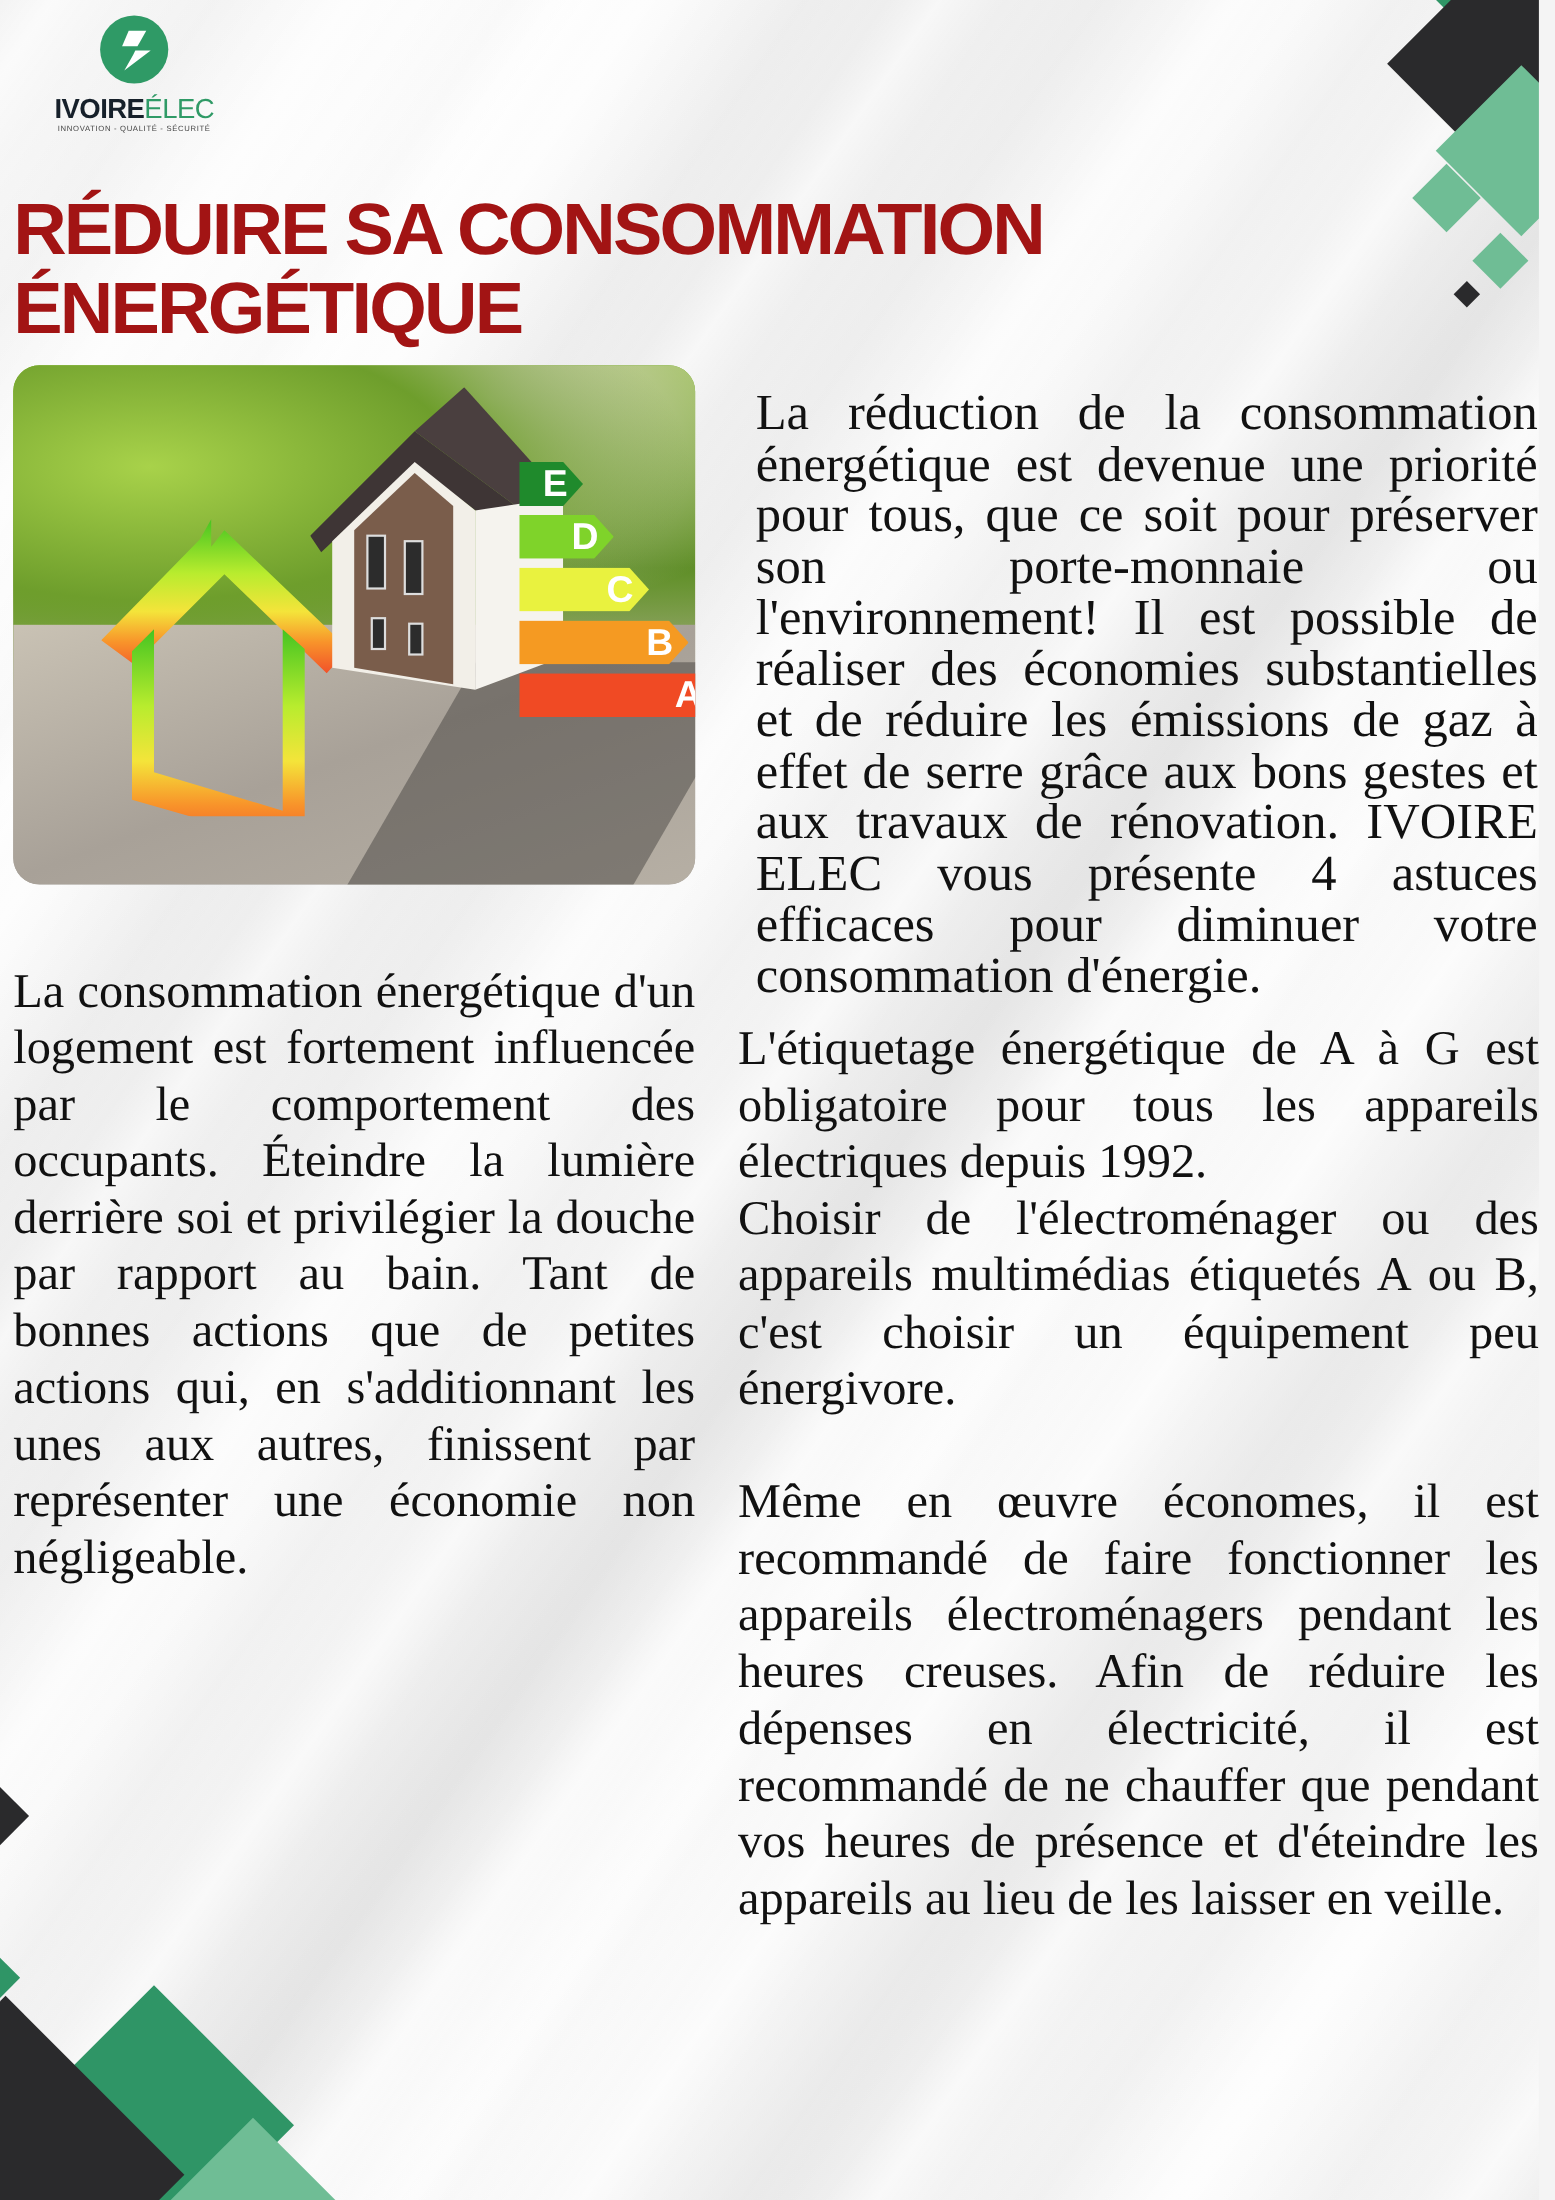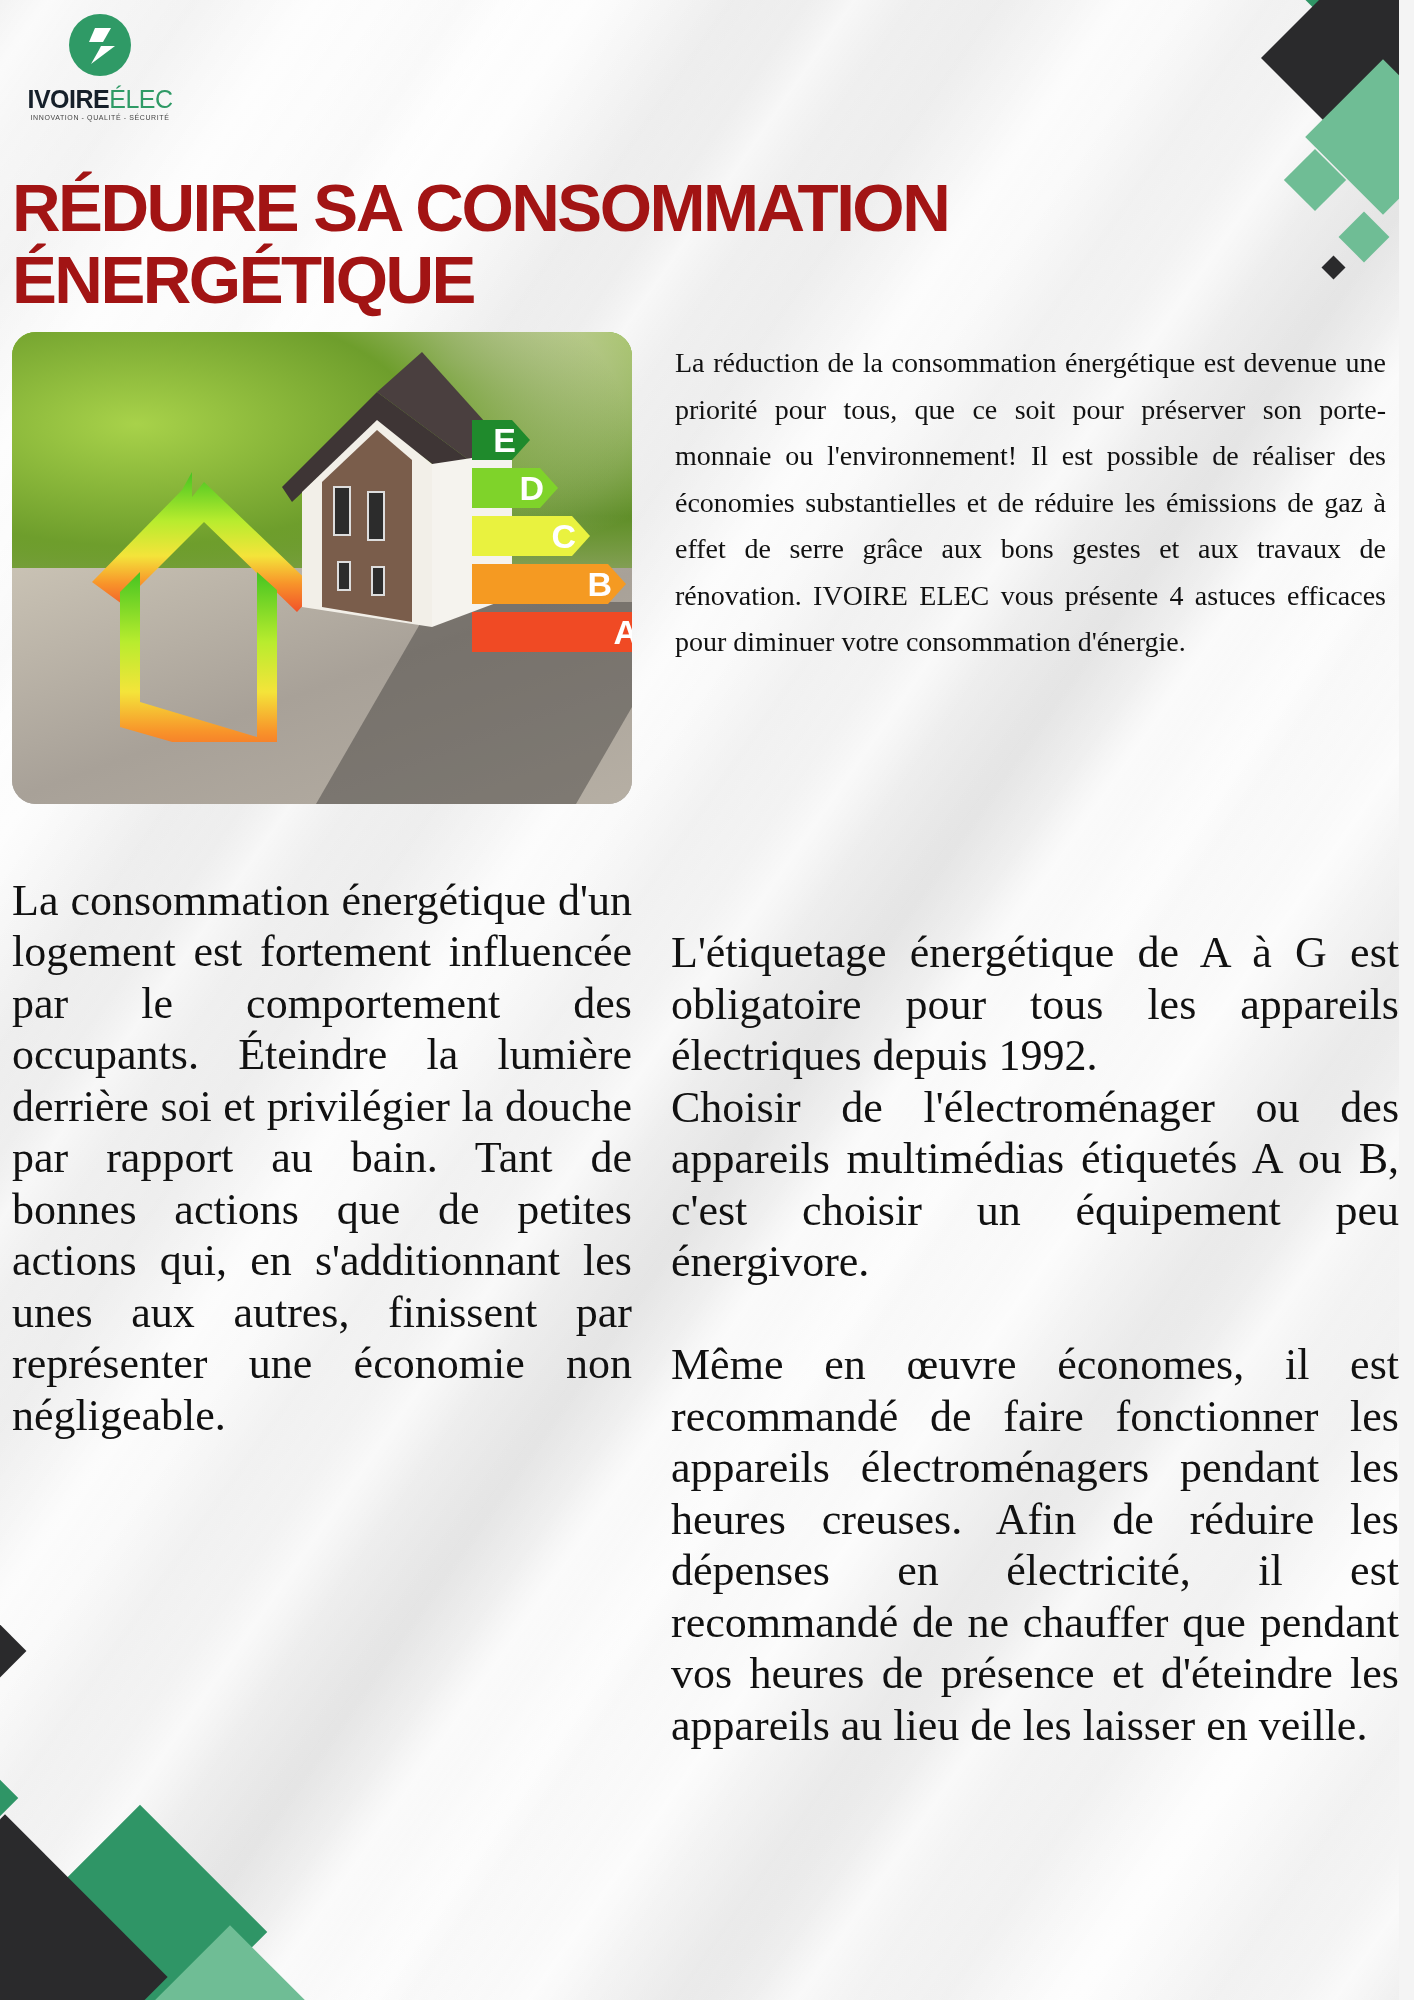--- a/index.html
+++ b/index.html
@@ -14,21 +14,21 @@
     }
     .right-strip { position:absolute; top:0; right:0; width:15px; height:2000px; background:#f4f4f4; z-index:3; }
 
     
     .deco { position:absolute; transform:rotate(45deg); z-index:1; }
     .dark { background:#2a2a2c; }
     .green { background:#2f9566; }
     .mint { background:#6fbd95; }
 
     
-    .logo { position:absolute; left:22px; top:14px; width:156px; z-index:4; text-align:center; }
+    .logo { position:absolute; left:44px; top:14px; width:156px; z-index:4; text-align:center; }
     .logo-icon { width:62px; height:62px; border-radius:50%; background:#2f9a66; margin:0 auto; position:relative; }
     .logo-icon svg { position:absolute; left:12px; top:10px; }
     .logo-name { font-family:"Liberation Sans", "DejaVu Sans", sans-serif; font-weight:bold; font-size:25px; letter-spacing:-0.5px; margin-top:10px; line-height:26px; }
     .logo-name .a { color:#16202a; }
     .logo-name .b { color:#2f9a66; font-weight:normal; }
     .logo-tag { font-family:"Liberation Sans", "DejaVu Sans", sans-serif; font-size:7px; color:#444; letter-spacing:0.6px; margin-top:2px; }
 
     .title { position:absolute; left:12px; top:172px; z-index:4; margin:0;
       font-family:"Liberation Sans", "DejaVu Sans", sans-serif; font-weight:bold; color:#a21414;
       font-size:66px; line-height:72px; letter-spacing:-2.5px; transform:scaleX(1.02); transform-origin:left;
@@ -48,22 +48,22 @@
     }
     .hero .shadow { position:absolute; left:360px; top:270px; width:260px; height:210px; background:rgba(60,58,55,0.45); transform:skewX(-30deg); }
     .outline-house { position:absolute; left:80px; top:110px; }
     .model-house { position:absolute; left:270px; top:20px; }
     .labels { position:absolute; left:460px; top:88px; }
     .label { position:relative; height:40px; margin-bottom:8px; color:#fff; font-family:"Liberation Sans", "DejaVu Sans", sans-serif; font-weight:bold; font-size:34px; line-height:40px; text-align:right; padding-right:14px; box-sizing:border-box;
       clip-path: polygon(0 0, calc(100% - 18px) 0, 100% 50%, calc(100% - 18px) 100%, 0 100%);
     }
 
     
-    .intro { position:absolute; left:671px; top:336px; width:711px; z-index:4; margin:4px;
-      font-size:28px; line-height:46.5px; text-align:justify; text-align-last:left;
+    .intro { position:absolute; left:671px; top:336px; width:711px; z-index:4; margin:16px;
+      font-size:46px; line-height:46.5px; text-align:justify; text-align-last:left;
     }
 
     .col { position:absolute; z-index:4; }
     .col-left { left:12px; width:620px; }
     .col-right { left:671px; width:728px; }
     .heading { margin:0; font-weight:bold; font-size:33px; line-height:52px; letter-spacing:-0.8px; }
     .para { margin:0; font-size:44px; line-height:51.5px; text-align:justify; text-align-last:left; }
     .gap { height:51.5px; }
   </style>
 </head>

